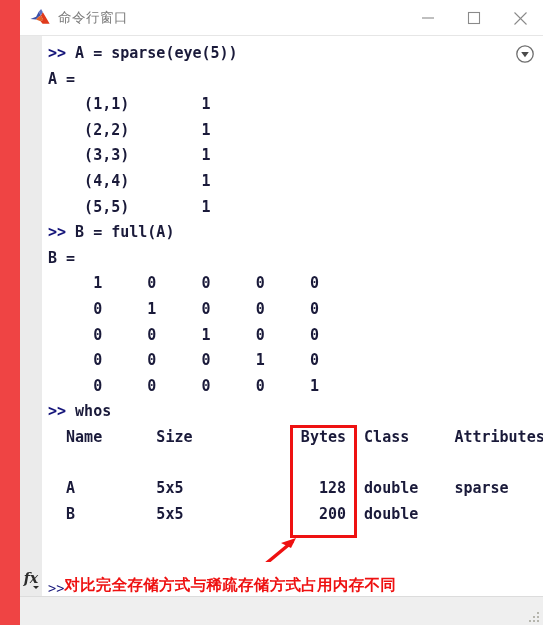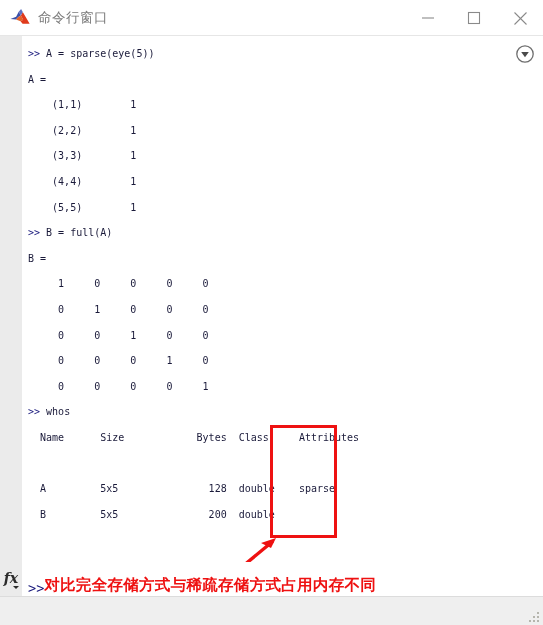--- a/index.html
+++ b/index.html
@@ -12,20 +12,21 @@
     font-family: "Liberation Sans", sans-serif;
   }
 
   #app {
     position: relative;
     width: 543px;
     height: 625px;
     background: #ef4444;
     display: flex;
     flex-direction: column;
+    padding-left: 20px;
   }
 
   
   .titlebar {
     height: 36px;
     flex: 0 0 36px;
     background: #ffffff;
     border-bottom: 1px solid #e6e6e6;
     display: flex;
     align-items: center;
@@ -78,25 +79,26 @@
     background: #ebebeb;
   }
   .console {
     position: absolute;
     left: 22px;
     top: 0;
     right: 0;
     bottom: 0;
     padding-top: 5px;
     font-family: "DejaVu Sans Mono", monospace;
-    font-size: 10px;
+    font-size: 15px;
     line-height: 25.6px;
     color: #1a1a3a;
     white-space: pre;
     overflow: hidden;
+    font-weight: bold;
   }
   .console .ln {
     padding-left: 6px;
     height: 25.6px;
     white-space: pre;
   }
   .prompt { color: #15157a; }
 
   
   .scroll-badge {

